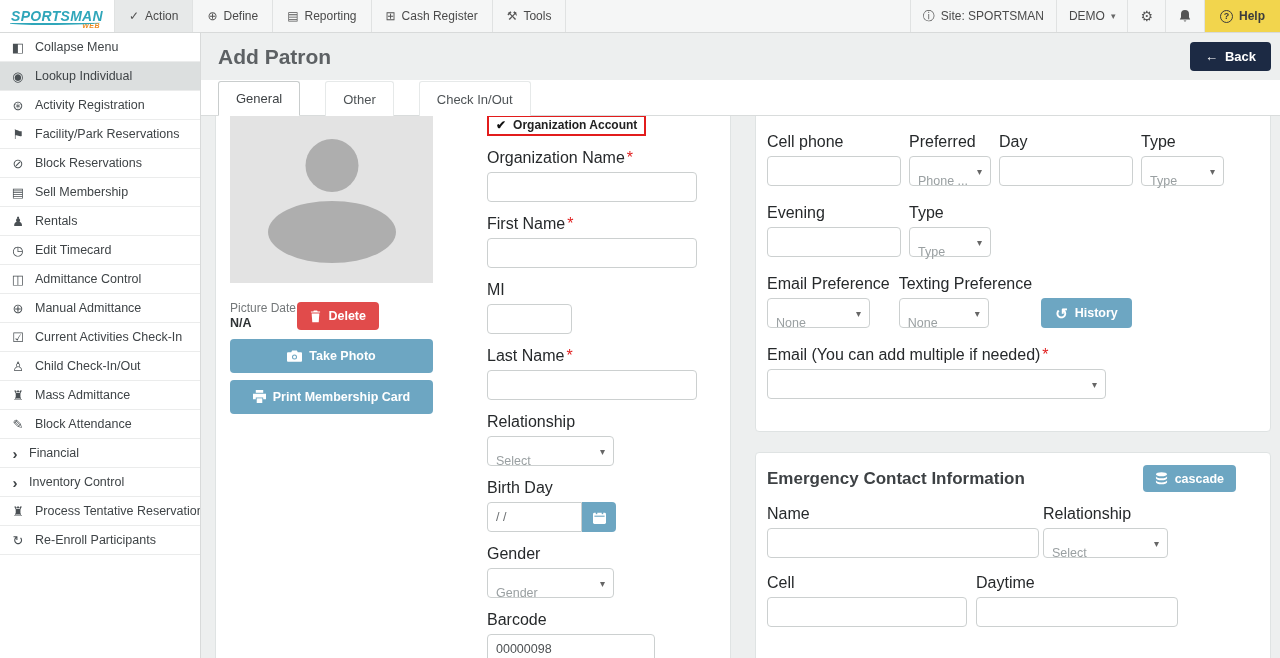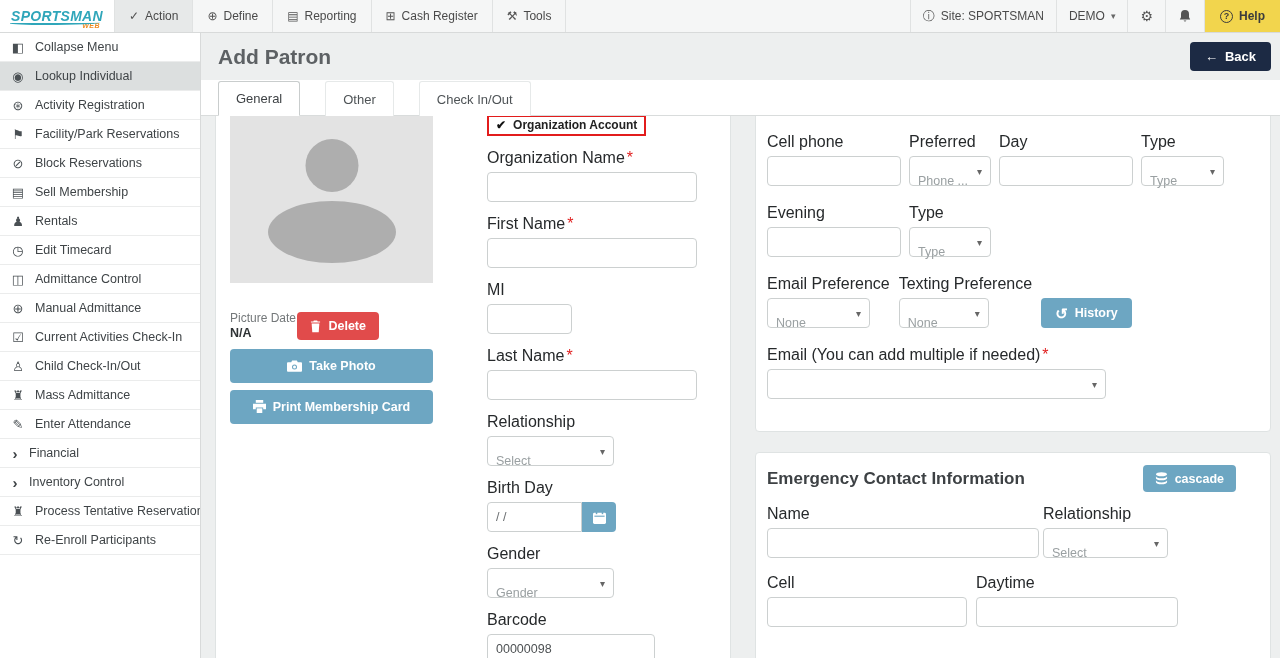--- a/index.html
+++ b/index.html
@@ -52,21 +52,21 @@
   .content { flex:1; display:flex; gap:24px; padding:10px 9px 0 14px; overflow:hidden; align-items:center; }
   .panel { background:#fff; border:1px solid #dfe3e3; border-radius:4px; }
   .panel-heading { font-size:17px; font-weight:bold; color:#3d4144; margin:0; }
   
   .panel-general { width:516px; min-height:640px; padding:12px 14px; }
   .gi-cols { display:flex; gap:54px; margin-top:8px; }
   .gi-left { width:203px; flex:none; }
   .avatar { width:203px; height:170px; background:#e3e3e3; position:relative; overflow:hidden; }
   .avatar-head { position:absolute; left:50%; top:26px; transform:translateX(-50%); width:53px; height:53px; border-radius:50%; background:#aeaeae; }
   .avatar-body { position:absolute; left:50%; top:88px; transform:translateX(-50%); width:128px; height:62px; border-radius:50%; background:#aeaeae; }
-  .pic-row { display:flex; align-items:center; margin-top:28px; }
+  .pic-row { display:flex; align-items:center; margin-top:18px; }
   .pic-date { font-size:12px; color:#74787a; line-height:1.25; }
   .pic-date strong { display:block; color:#2f3335; font-size:12.5px; }
   .btn { display:inline-flex; align-items:center; justify-content:center; gap:7px; border:none; border-radius:4px;
     color:#fff; font-weight:bold; font-size:12.5px; cursor:pointer; font-family:inherit; }
   .btn svg { flex:none; }
   .btn-red { background:#e14b4b; height:28px; padding:0 13px; margin-left:auto; margin-right:54px; }
   .btn-blue { background:#6da6c2; }
   .btn-full { width:203px; height:34px; margin-top:7px; }
   .gi-right { width:212px; padding-top:2px; }
   .org-check { display:inline-flex; align-items:center; gap:7px; border:2px solid #e21c1c; padding:1px 7px 2px; cursor:pointer; background:#fff; }
@@ -207,21 +207,21 @@
   <div class="side-item">
     <span class="s-icon">♙</span>
     <span>Child Check-In/Out</span>
   </div>
   <div class="side-item">
     <span class="s-icon">♜</span>
     <span>Mass Admittance</span>
   </div>
   <div class="side-item">
     <span class="s-icon">✎</span>
-    <span>Enter Attendance</span>
+    <span>Block Attendance</span>
   </div>
   <div class="side-item expandable">
     <span class="s-icon">›</span>
     <span>Financial</span>
   </div>
   <div class="side-item expandable">
     <span class="s-icon">›</span>
     <span>Inventory Control</span>
   </div>
   <div class="side-item">

